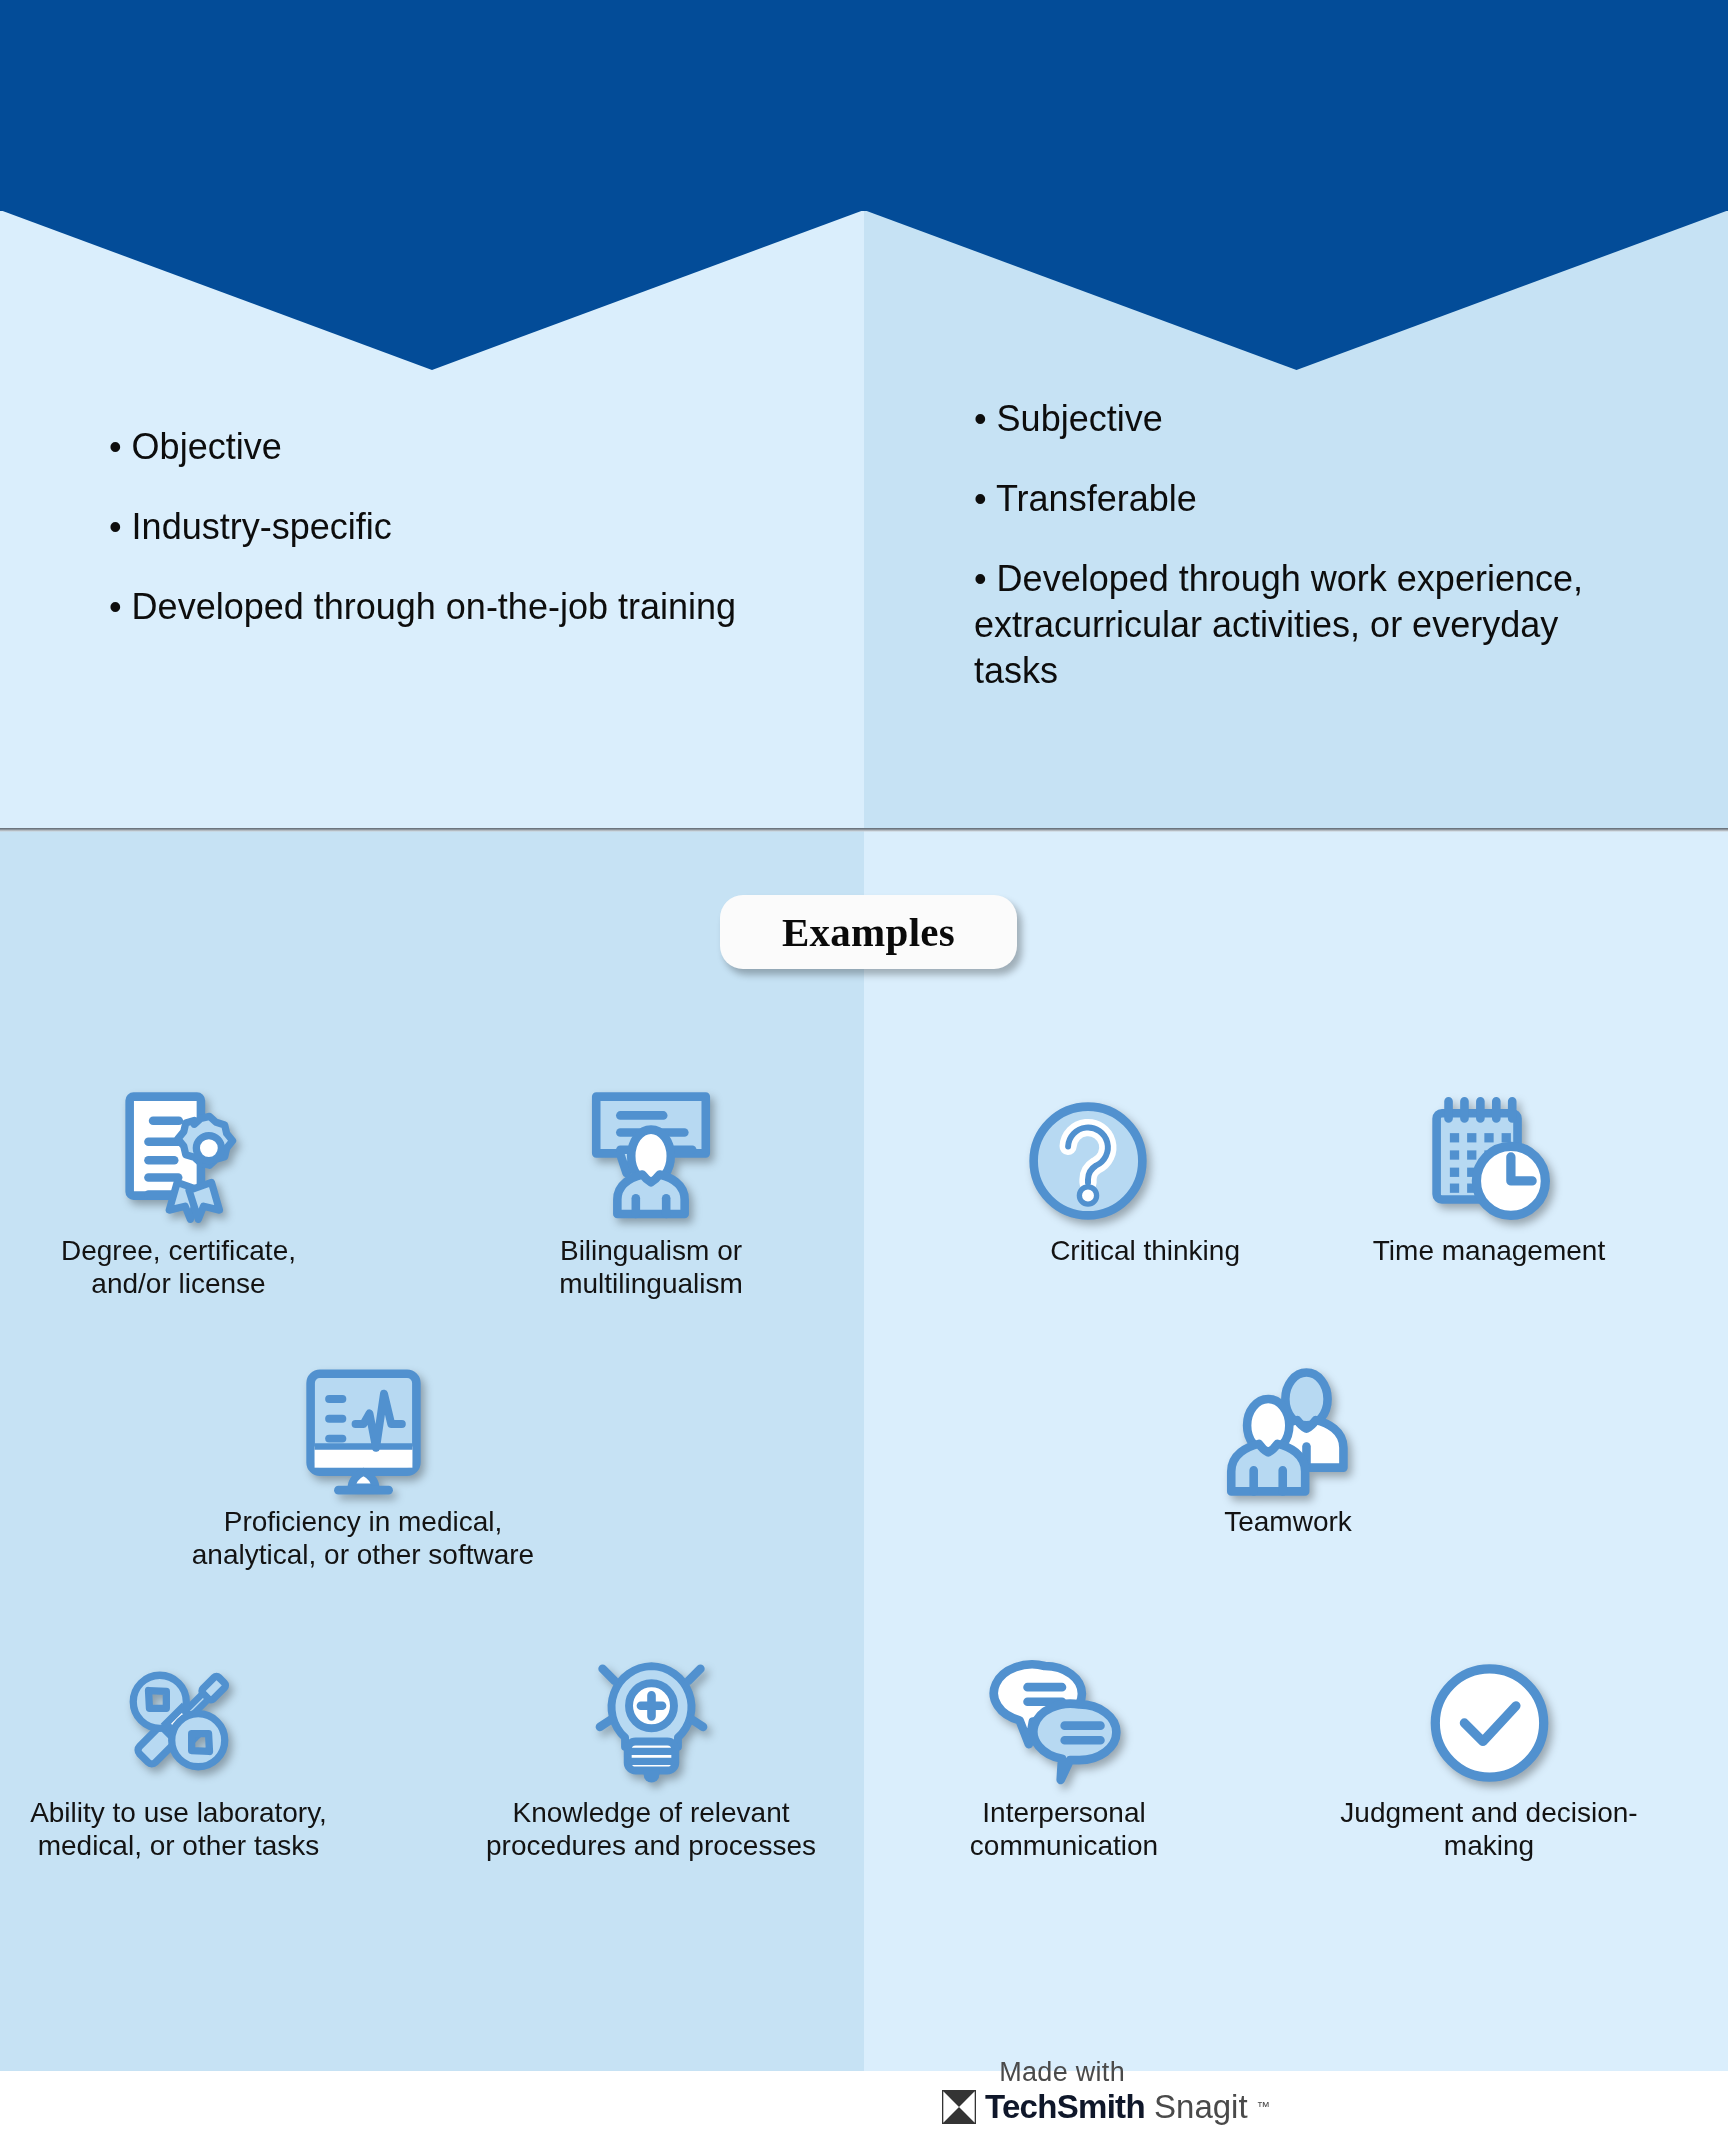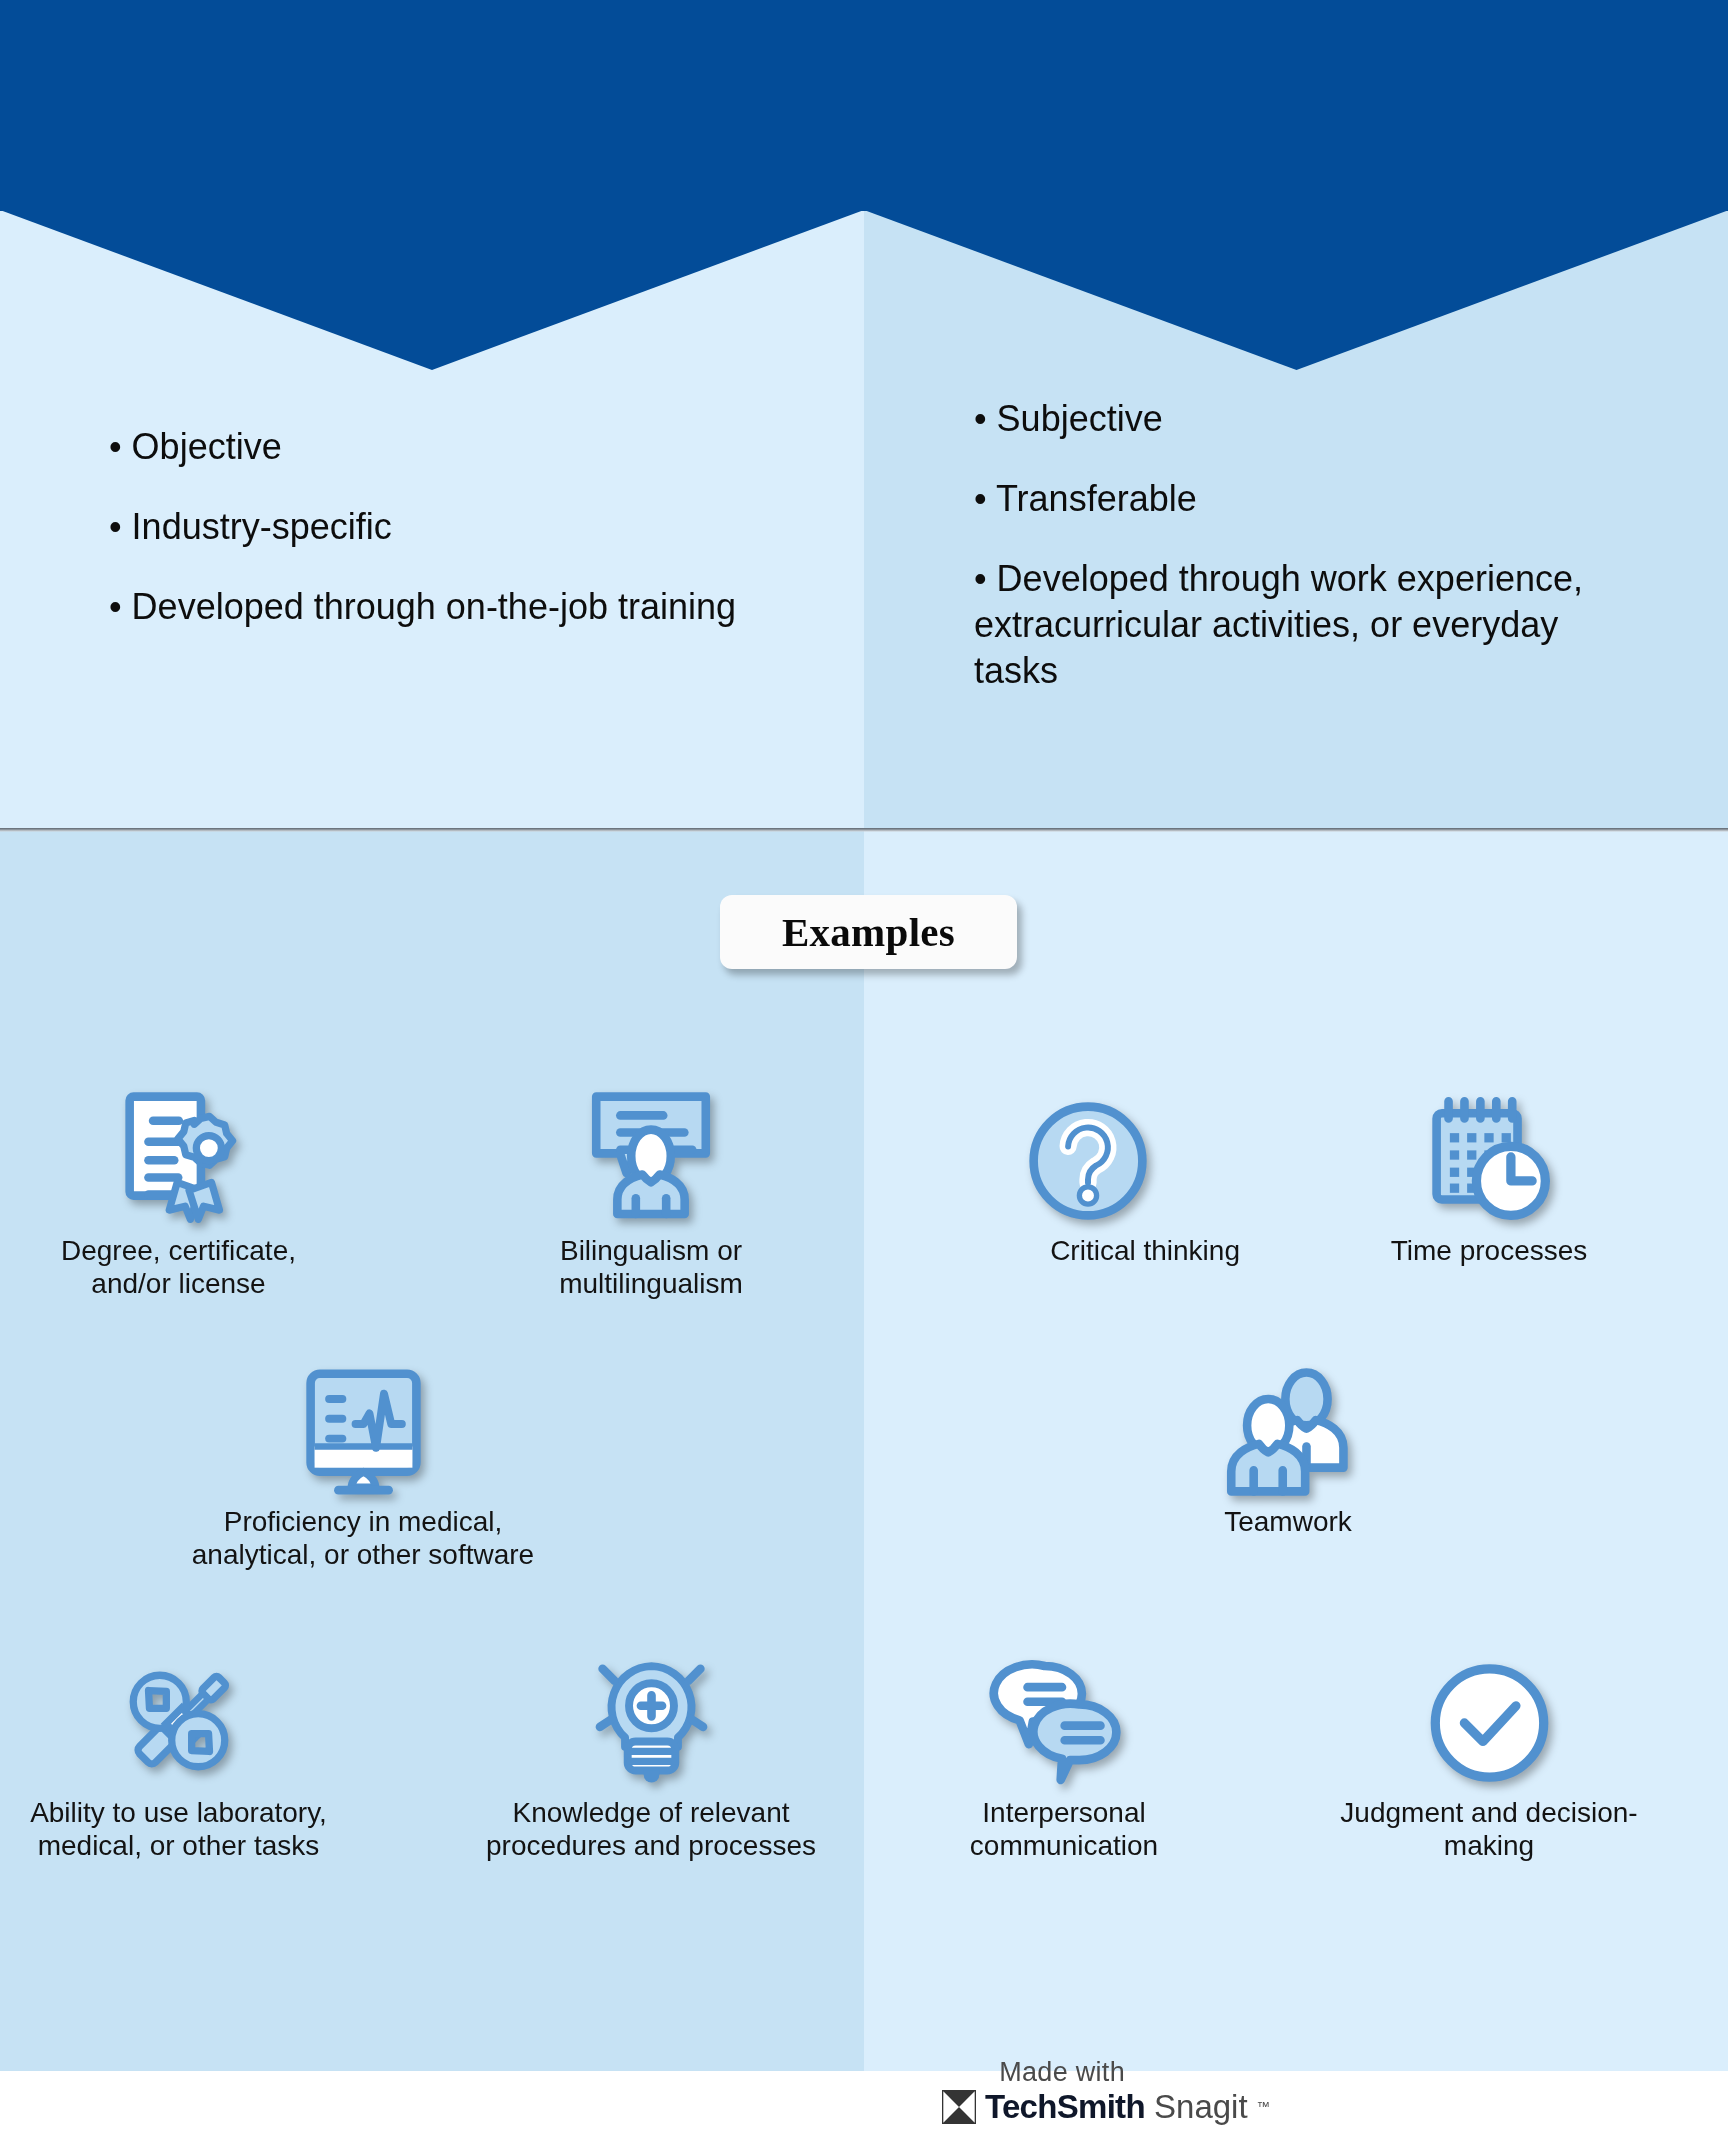--- a/index.html
+++ b/index.html
@@ -87,21 +87,21 @@
   .bullet{
     font-size:36px;line-height:1.28;color:#0d0d0d;
     margin-bottom:34px;
     font-stretch:condensed;
     transform-origin:left top;
   }
 
   
   .examples-badge{
     position:absolute;left:720px;top:895px;z-index:8;
-    width:297px;height:74px;border-radius:12px;
+    width:297px;height:74px;border-radius:23px;
     background:#fbfbfb;
     box-shadow:4.6px 6px 7.3px rgba(0,0,0,0.27);
     display:flex;align-items:center;justify-content:center;
   }
   .examples-badge span{
     font-family:"Liberation Serif", serif;
     font-weight:bold;font-size:41px;color:#0a0a0a;letter-spacing:0.3px;
   }
 
   
@@ -302,21 +302,21 @@
           <rect x="36" y="108" width="14" height="14"></rect>
             <rect x="62" y="108" width="14" height="14"></rect>
           <rect x="88" y="108" width="14" height="14"></rect>
           <rect x="36" y="132" width="14" height="14"></rect>
             <rect x="62" y="132" width="14" height="14"></rect>
         </g>
         <circle cx="128" cy="128" r="52" fill="#ffffff" stroke="#5191cf" stroke-width="14"></circle>
         <path d="M128 92 v36 h32" fill="none" stroke="#5191cf" stroke-width="14" stroke-linecap="round" stroke-linejoin="round"></path>
       </svg>
     </div>
-    <div class="cap">Time processes</div>
+    <div class="cap">Time management</div>
   </div>
 
   <div class="cell" style="left:1123px;top:1354px;width:330px;">
     <div class="ico">
       <svg width="132" height="126" viewBox="0 0 200 190" class="icon-shadow">
 
         <ellipse cx="128" cy="48" rx="32" ry="40" fill="#b7d9f2" stroke="#5191cf" stroke-width="13"></ellipse>
         <path d="M72 152 v-30 c0-26 24-38 42-42 6 9 14 13 14 13 s8-4 14-13 c18 4 42 16 42 42 v30 Z" fill="#ffffff" stroke="#5191cf" stroke-width="13" stroke-linejoin="round"></path>
         <path d="M128 152 v-32" stroke="#5191cf" stroke-width="13" stroke-linecap="round" fill="none"></path>
 

